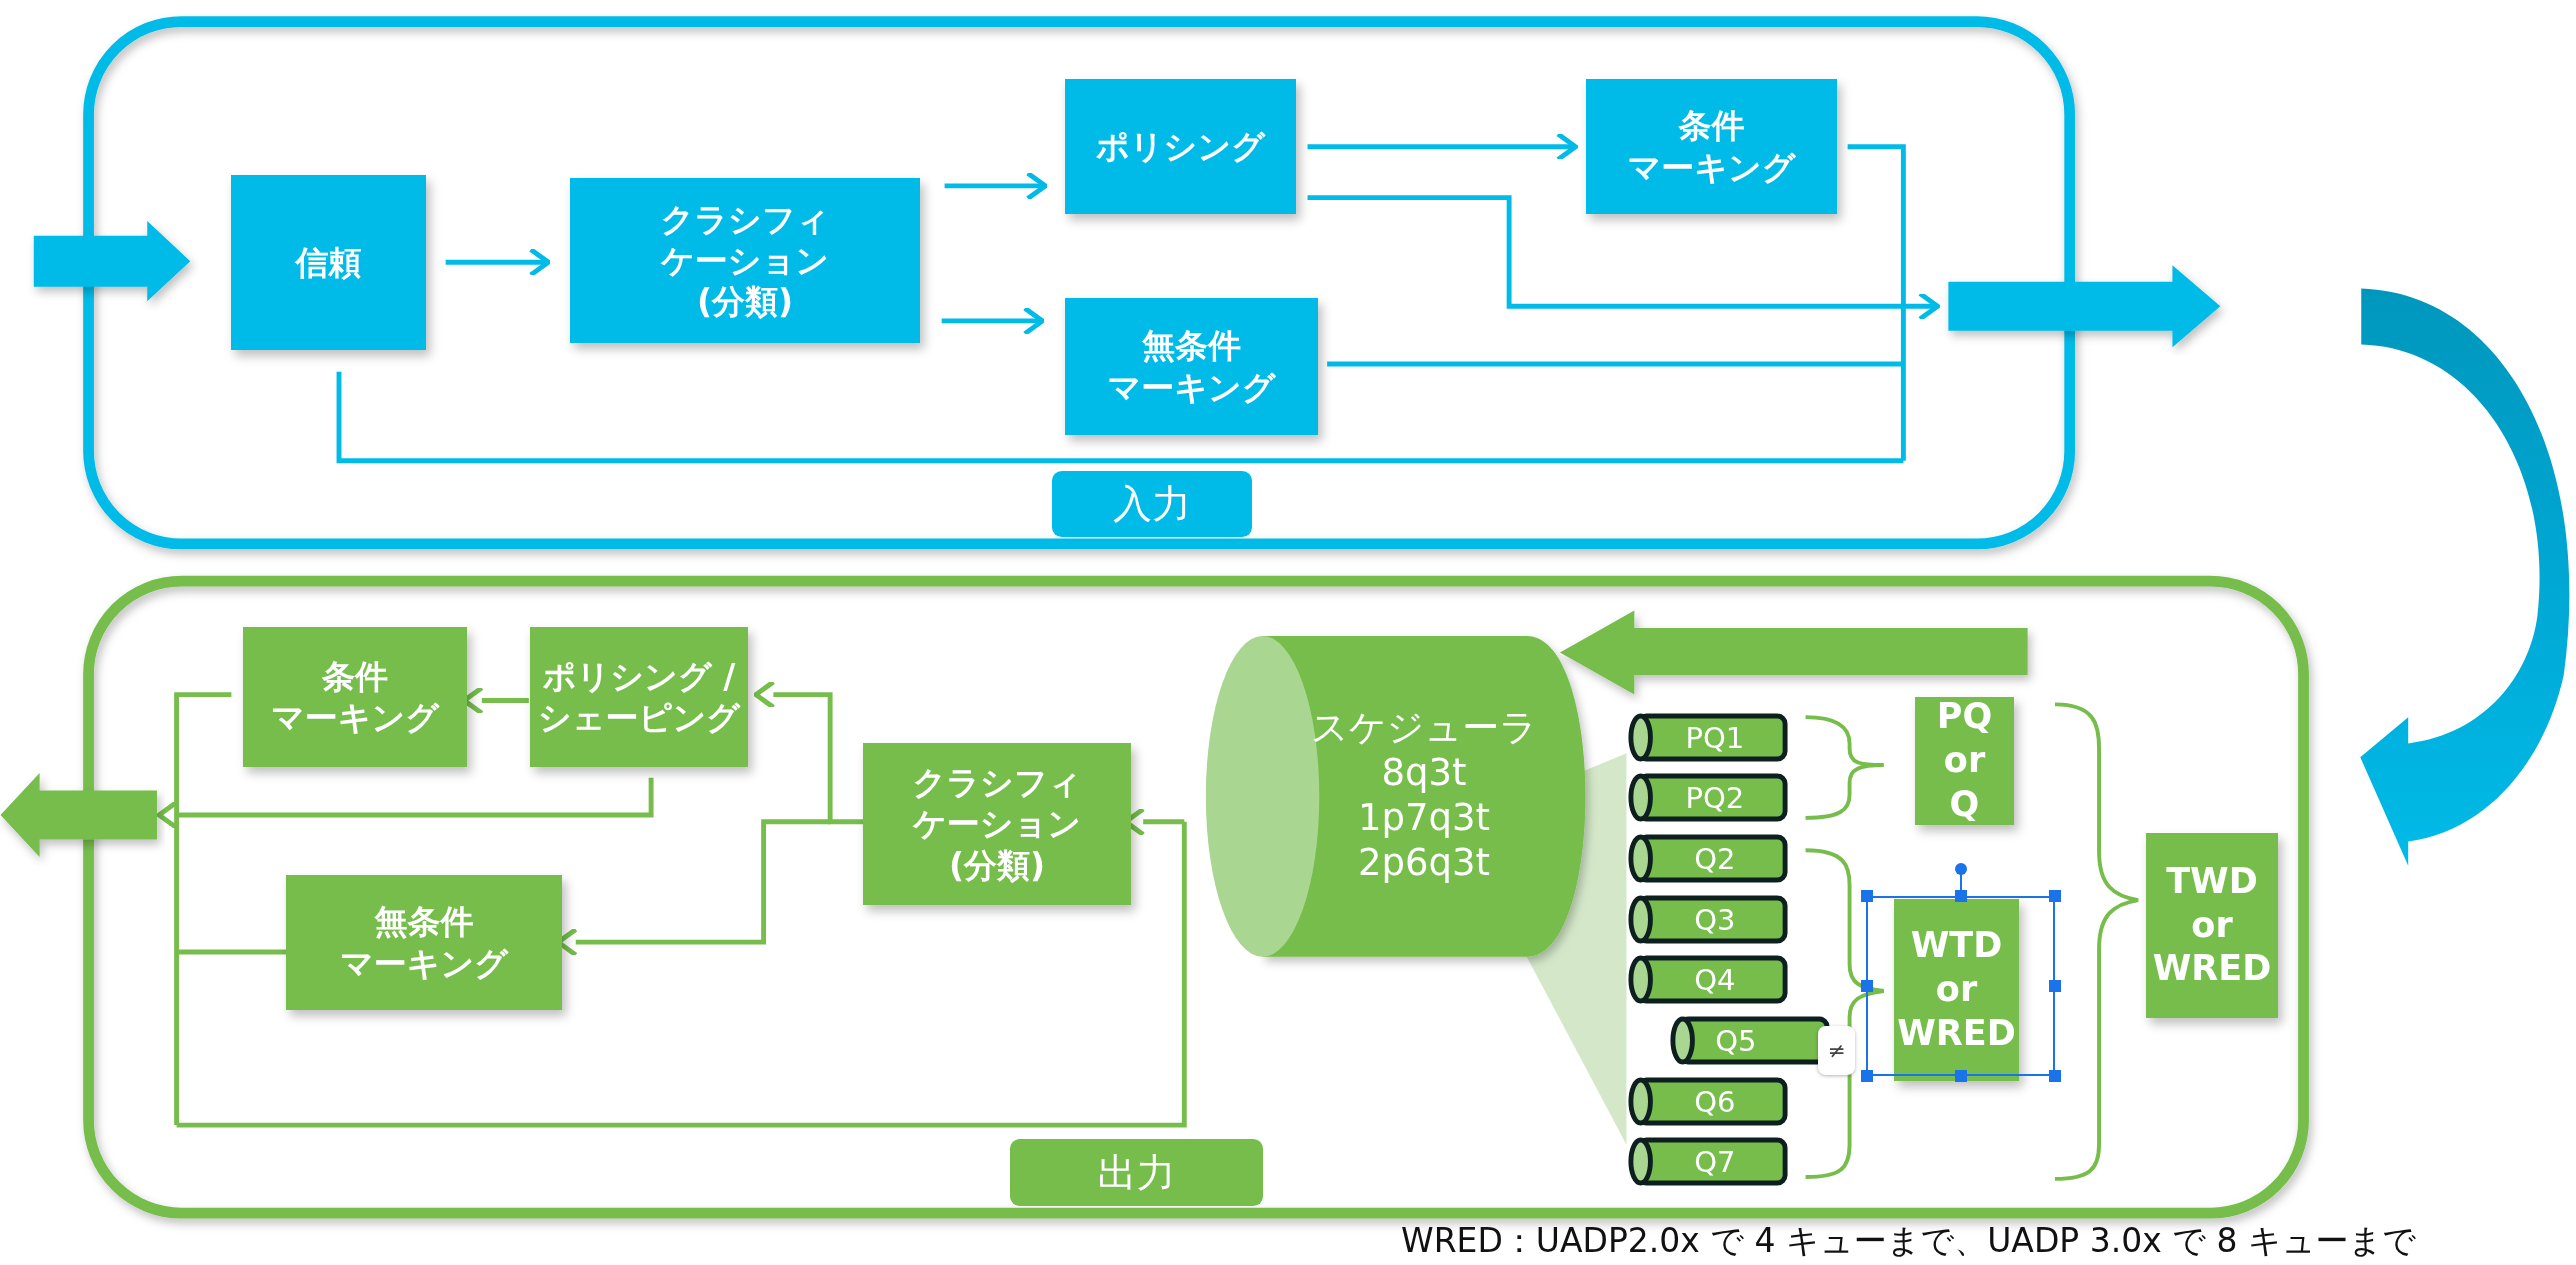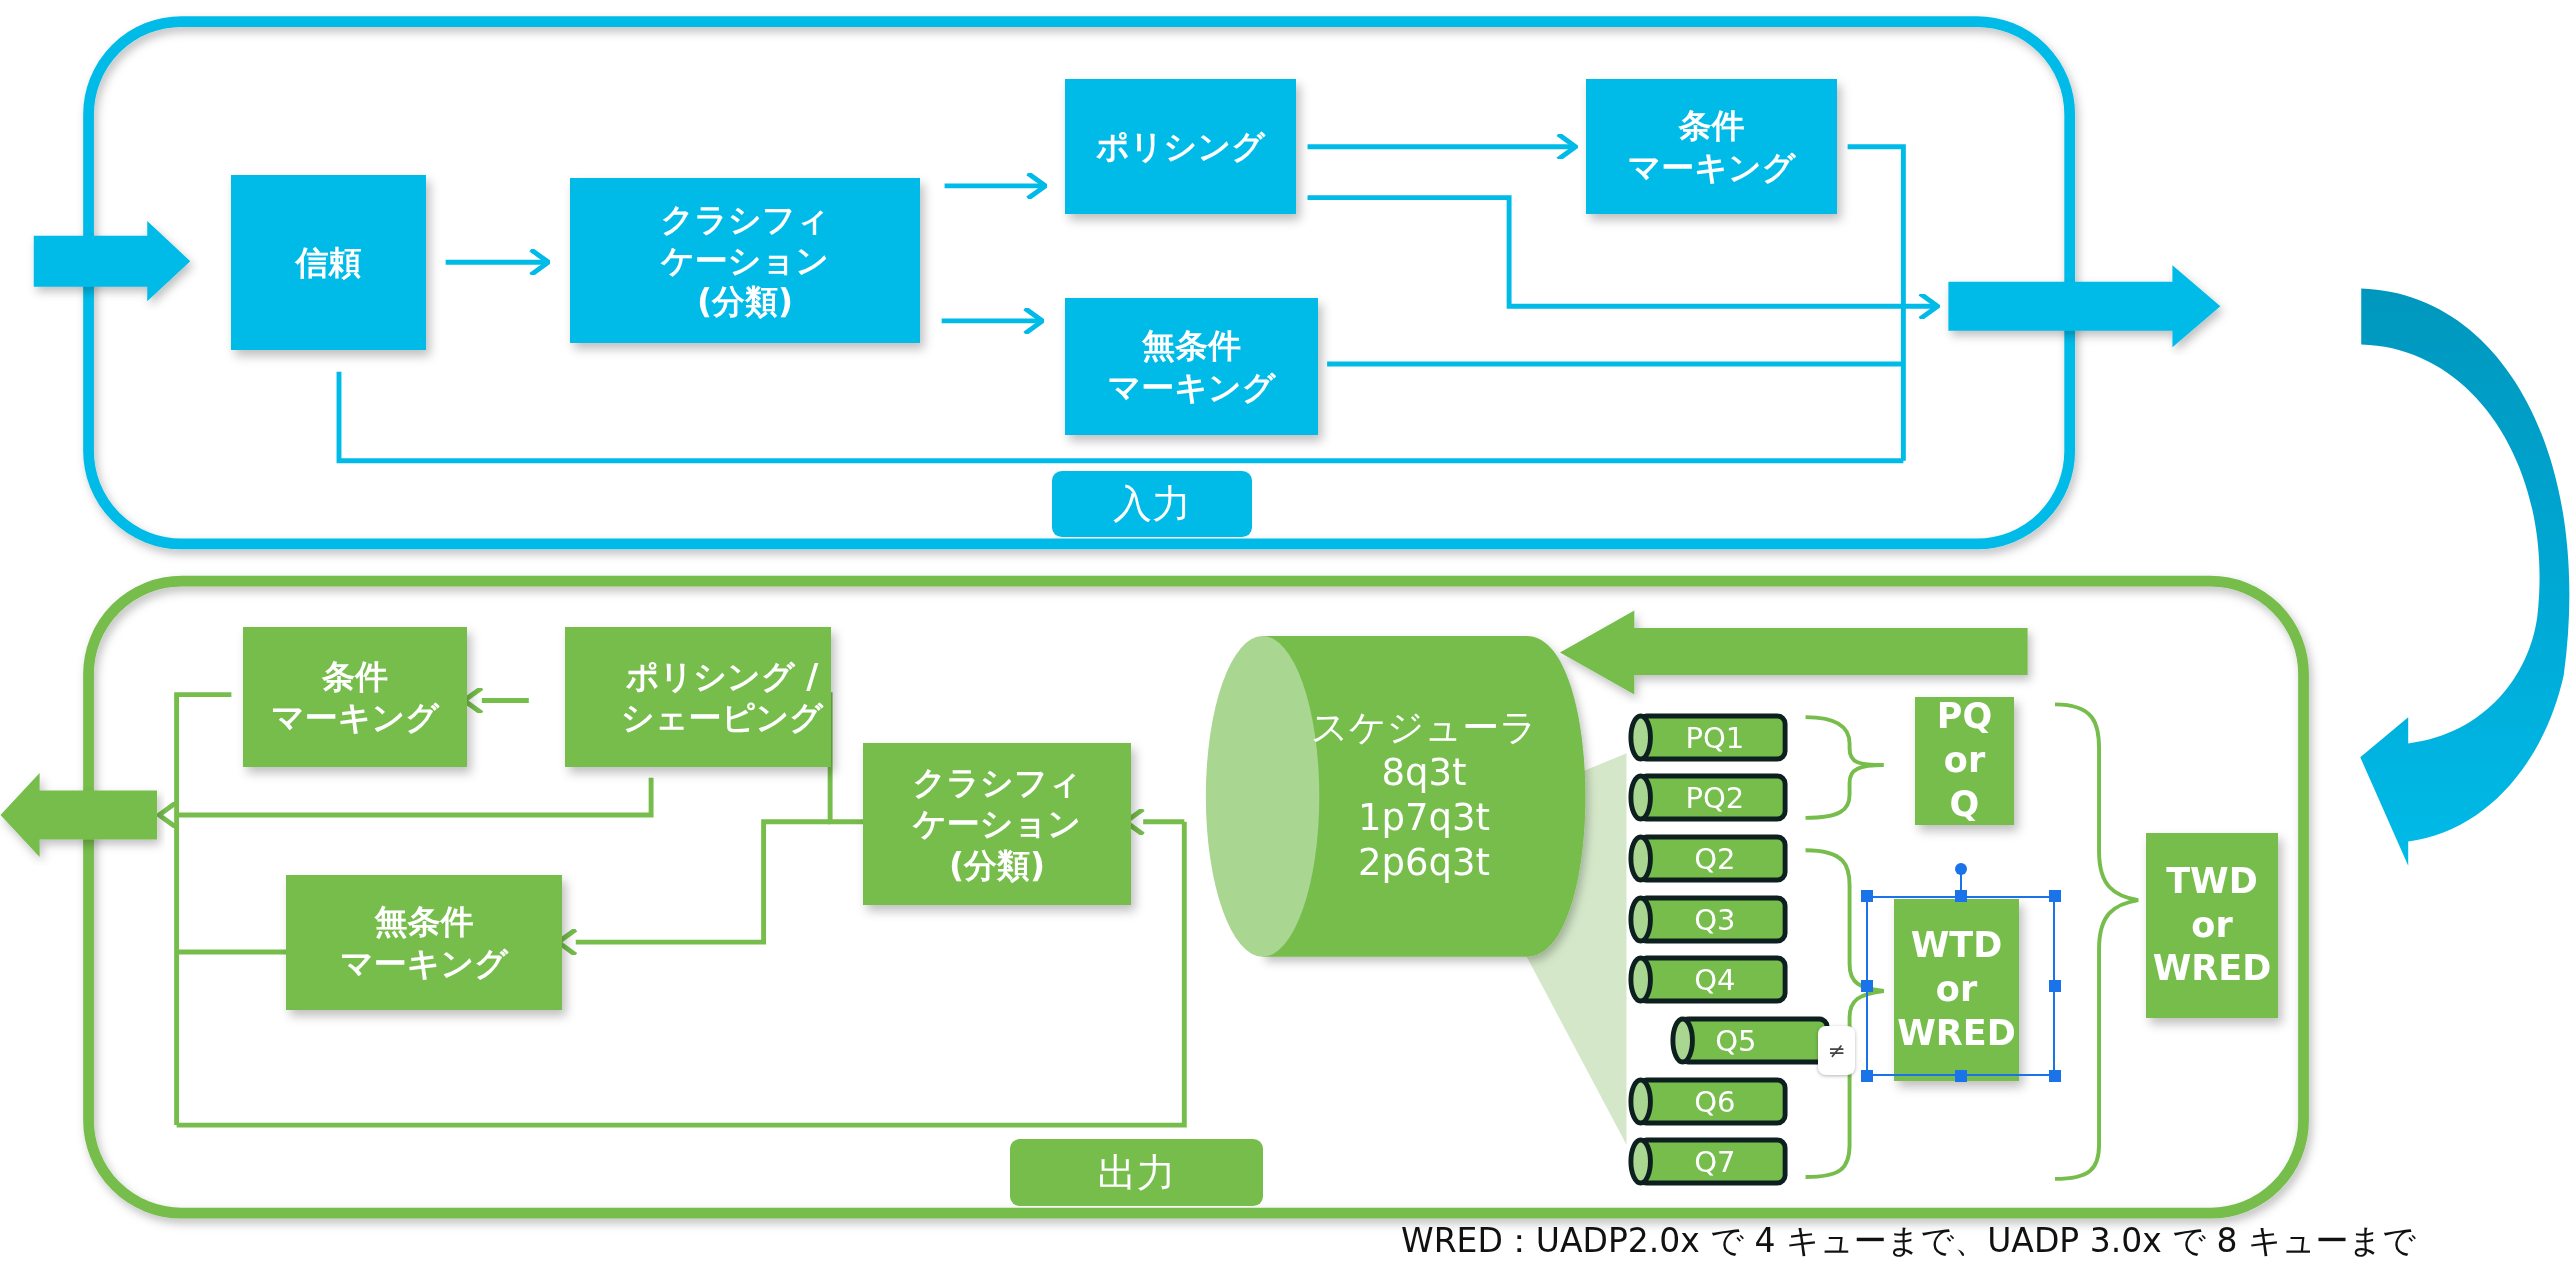--- a/index.html
+++ b/index.html
@@ -128,21 +128,21 @@
 マーキング</span>
 </div>
 <div class="label blue" style="left:1012px;top:471px;width:200px;height:66px;margin-left:40px;">
   <span>入力</span>
 </div>
 
 <div class="box green fs34" style="left:243px;top:627px;width:224px;height:140px;">
   <span>条件
 マーキング</span>
 </div>
-<div class="box green fs34" style="left:565px;top:627px;width:218px;height:140px;padding-left:48px;">
+<div class="box green fs34" style="left:530px;top:627px;width:218px;height:140px;">
   <span>ポリシング /
 シェーピング</span>
 </div>
 <div class="box green fs34" style="left:863px;top:743px;width:268px;height:162px;">
   <span>クラシフィ
 ケーション
 (分類)</span>
 </div>
 <div class="box green fs34" style="left:286px;top:875px;width:276px;height:135px;">
   <span>無条件

